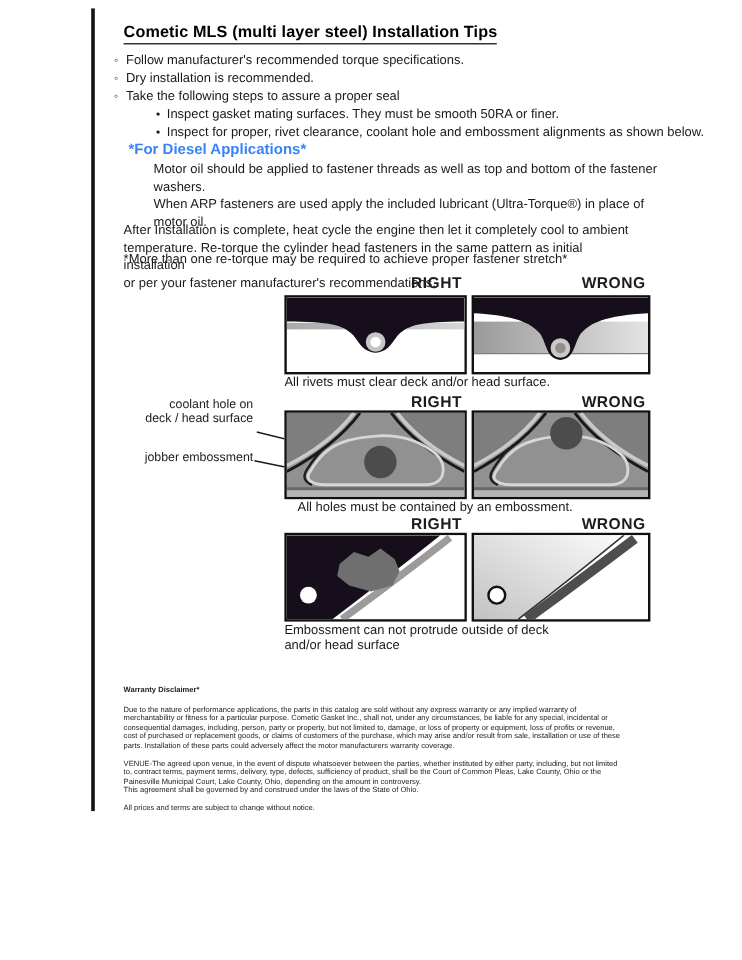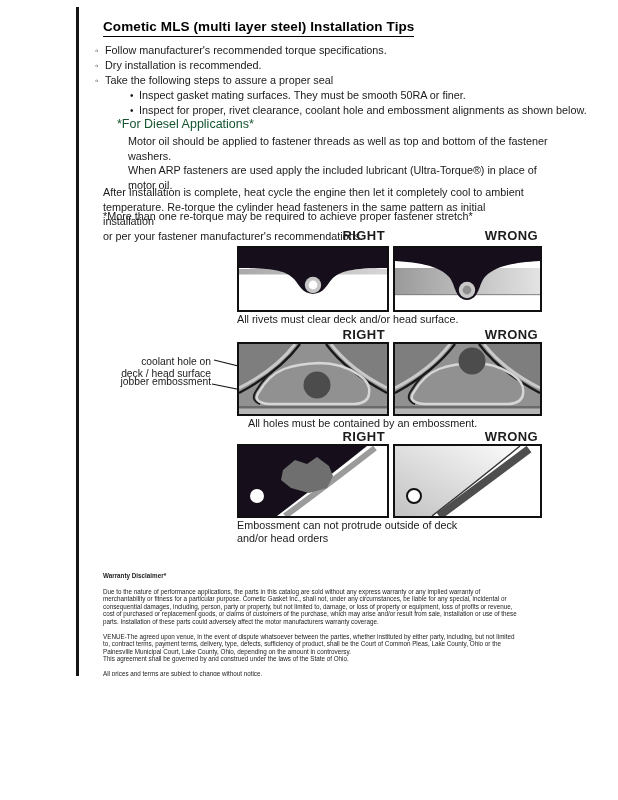--- a/index.html
+++ b/index.html
@@ -6,21 +6,21 @@
   .page{position:relative;width:618px;height:676px;background:#ffffff;overflow:hidden;
         font-family:"Liberation Sans","DejaVu Sans",sans-serif;color:#1a1a1a;}
   .edge-line{position:absolute;left:76px;top:7px;width:2.5px;height:765px;background:#141414;}
   .title{position:absolute;left:103px;top:19px;font-size:13.5px;font-weight:bold;color:#000;
          border-bottom:1.7px solid #000;padding-bottom:2px;letter-spacing:.1px;}
   .bullets{position:absolute;left:95px;top:43px;font-size:10.8px;line-height:15px;white-space:nowrap;}
   .b-row{height:15px;}
   .b-row .mk{display:inline-block;width:10px;font-size:10px;color:#1a1a1a;}
   .b-row.sub{margin-left:35px;}
   .b-row.sub .mk{width:9px;}
-  .diesel-h{position:absolute;left:117px;top:117px;font-size:12.5px;font-weight:normal;color:#14532d;}
+  .diesel-h{position:absolute;left:107px;top:117px;font-size:12.5px;font-weight:bold;color:#3b82f6;}
   .para{position:absolute;left:103px;width:430px;font-size:10.8px;line-height:14.5px;white-space:pre-line;}
   .p1{top:134px;margin-left:25px;} .p2{top:165px;margin-top:20px;} .p3{top:209px;}
   .dg-label{position:absolute;font-size:13px;font-weight:600;letter-spacing:.4px;color:#1c1c1c;text-align:right;}
   .dg-box{position:absolute;border:2.5px solid #101010;background:#fff;}
   .dg-box svg{display:block;}
   .caption{position:absolute;font-size:10.8px;line-height:12.5px;color:#1a1a1a;white-space:pre-line;}
   .side-label{position:absolute;left:80px;width:131px;text-align:right;font-size:10.3px;line-height:12px;color:#1a1a1a;}
   .leader{position:absolute;left:110px;top:340px;pointer-events:none;}
   .legal{position:absolute;left:103px;top:572px;width:420px;font-size:6.3px;line-height:7.6px;color:#222;}
   .legal p{margin:0 0 7px 0;white-space:pre-line;}
@@ -87,21 +87,21 @@
       <circle cx="72" cy="42" r="8.2" fill="#c9c9c9"></circle>
       <circle cx="72" cy="42" r="4.4" fill="#8f8f8f"></circle>
     </svg>
   </div>
 
   <div class="caption" style="left:237px;top:313px;">All rivets must clear deck and/or head surface.</div>
 
   <div class="dg-label" style="left:237px;top:327px;width:148px;">RIGHT</div>
   <div class="dg-label" style="left:393px;top:327px;width:145px;">WRONG</div>
 
-  <div class="side-label" style="top:356px;white-space:pre-line;">coolant hole on
+  <div class="side-label" style="top:332px;white-space:pre-line;">coolant hole on
 deck / head surface</div>
   <div class="side-label" style="top:376px;">jobber embossment</div>
 
   <svg class="leader" width="200" height="70" viewBox="0 0 200 70">
     <line x1="104" y1="20" x2="193" y2="42" stroke="#1a1a1a" stroke-width="1.2"></line>
     <line x1="102" y1="44" x2="151" y2="54" stroke="#1a1a1a" stroke-width="1.2"></line>
   </svg>
 
   <div class="dg-box" style="left:237px;top:342px;">
     <svg width="148" height="70" viewBox="0 0 148 70">
@@ -162,21 +162,21 @@
       </defs>
       <rect width="145" height="70" fill="#ffffff"></rect>
       <path d="M0,0 L125,0 Q86,32 37,70 L0,70 Z" fill="url(#g3w)"></path>
       <path d="M125,0 Q86,32 37,70" stroke="#333333" stroke-width="1.4" fill="none"></path>
       <path d="M134,3 Q93,34 44,70" stroke="#4e4e4e" stroke-width="8" fill="none"></path>
       <circle cx="19" cy="50" r="7" fill="#ffffff" stroke="#111111" stroke-width="2"></circle>
     </svg>
   </div>
 
   <div class="caption" style="left:237px;top:519px;">Embossment can not protrude outside of deck
-and/or head orders</div>
+and/or head surface</div>
 
   <div class="legal">
     <p class="lh">Warranty Disclaimer*</p>
     <p>Due to the nature of performance applications, the parts in this catalog are sold without any express warranty or any implied warranty of merchantability or fitness for a particular purpose.  Cometic Gasket Inc., shall not, under any circumstances, be liable for any special, incidental or consequential damages, including, person, party or property, but not limited to, damage, or loss of property or equipment, loss of profits or revenue, cost of purchased or replacement goods, or claims of customers of the purchase, which may arise and/or result from sale, installation or use of these parts.  Installation of these parts could adversely affect the motor manufacturers warranty coverage.</p>
     <p>VENUE-The agreed upon venue, in the event of dispute whatsoever between the parties, whether instituted by either party, including, but not limited to, contract terms, payment terms, delivery, type, defects, sufficiency of product, shall be the Court of Common Pleas, Lake County, Ohio or the Painesville Municipal Court, Lake County, Ohio, depending on the amount in controversy.
 This agreement shall be governed by and construed under the laws of the State of Ohio.</p>
     <p>All prices and terms are subject to change without notice.</p>
     <p>Terms COD- Secured with a completed dealer/jobber application on File, COD-Company check with a current credit card number on file.  Open accounts may be established by well rated firms.  A credit application is available upon request.  Open accounts are due payable Net 30 days from date of invoice.  No statement will be sent.  If an account becomes 60 or more days past due, it is subject to being placed on credit hold.  No orders will be shipped or new orders accepted until past due balance is paid.  If an account becomes 90 or more days past due, it is subject to being placed for collections.  All costs of collection are the responsibility of the customer, including attorney fees, court costs, and other expenses of litigation.</p>
     <p>Returns- Authorized (RGA) must be obtained in advance on all returns.  A packing slip or invoice number must accompany the merchandise.  No returns after 30 days from invoice date.  All returns are subject to a 25% restocking charge.  All custom designed and custom manufactured gaskets are non-returnable.</p>
     <p>Only catalog parts are returnable.

